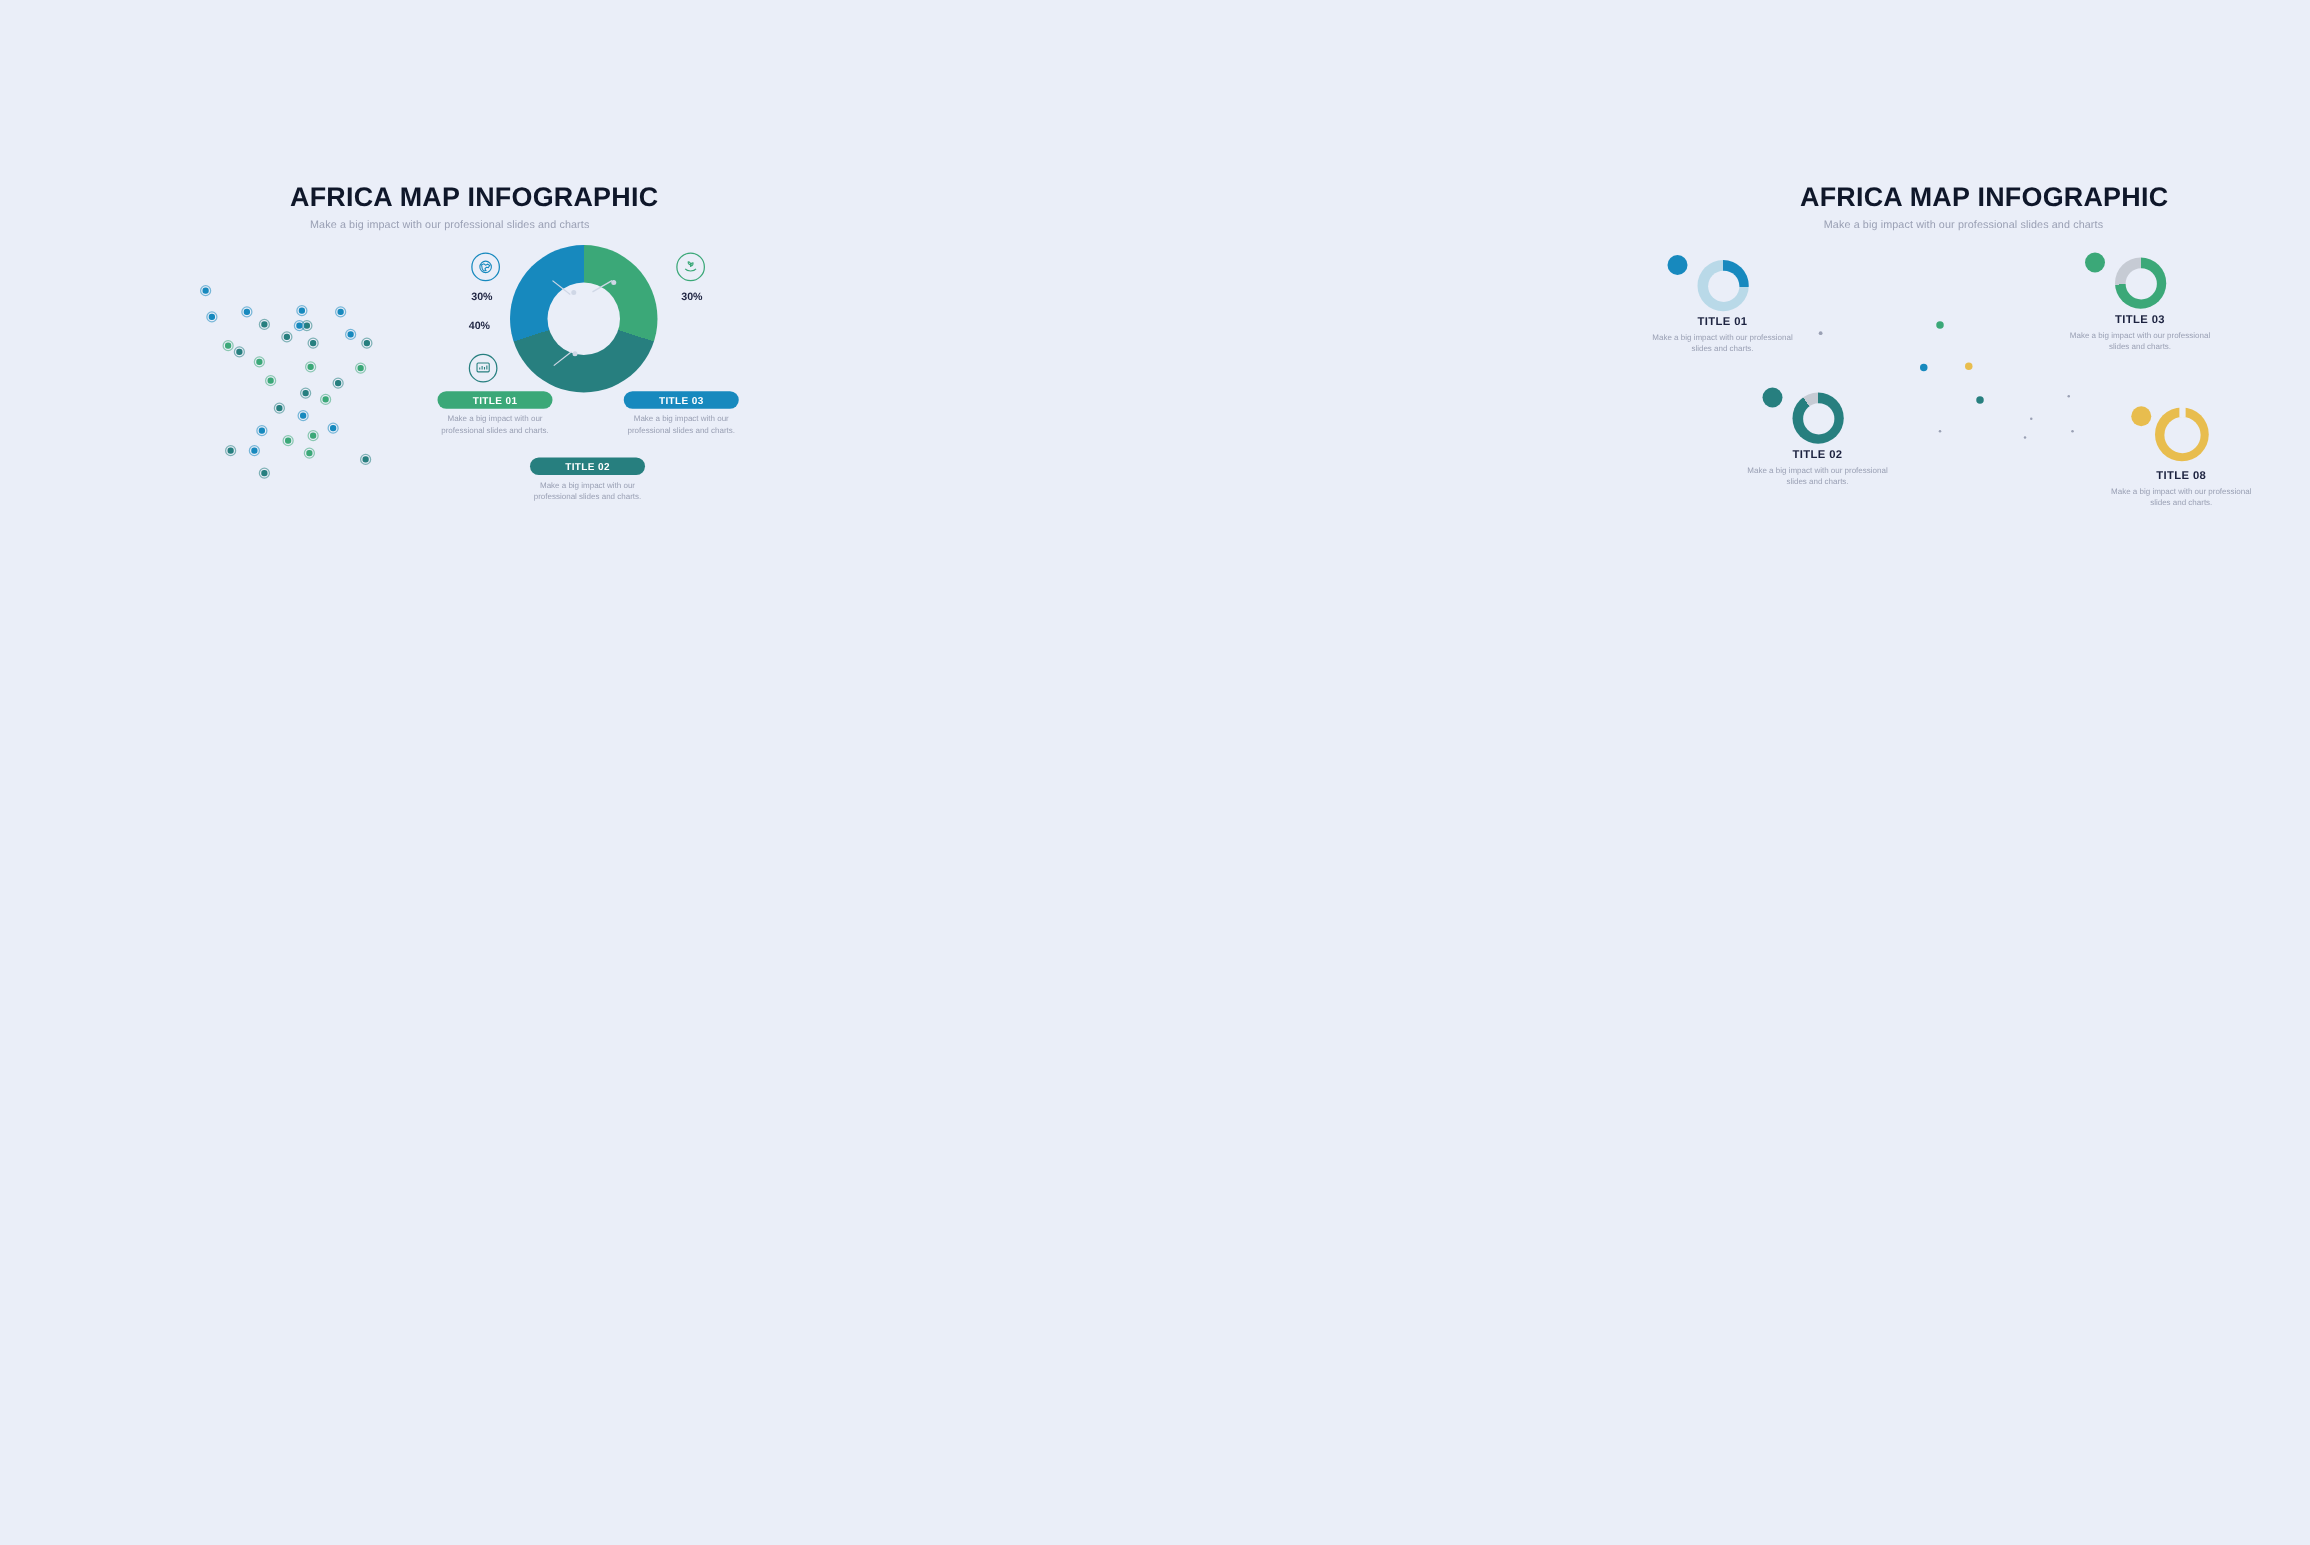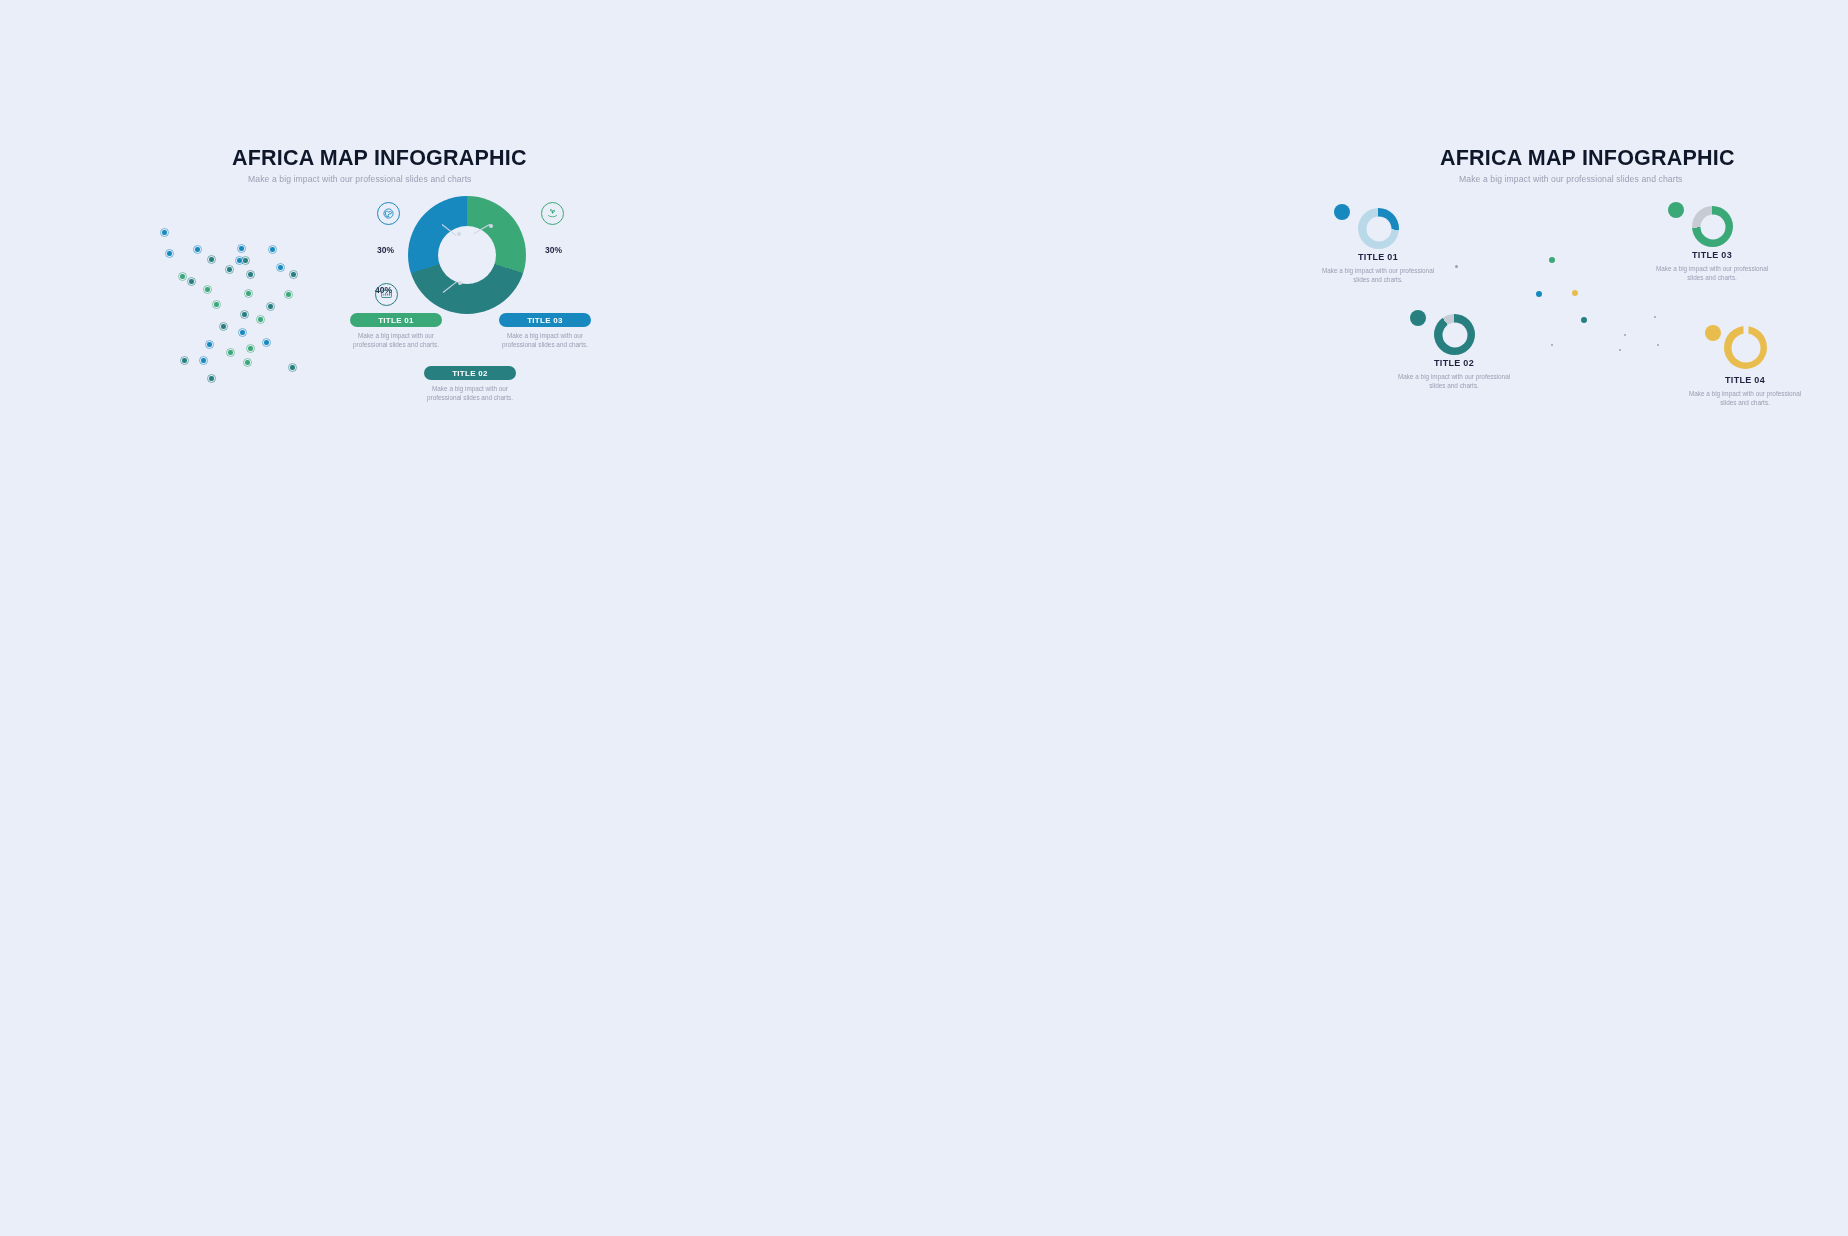--- a/index.html
+++ b/index.html
@@ -103,21 +103,20 @@
     display: flex;
     align-items: center;
     justify-content: center;
   }
   .pct-label {
     position: absolute;
     font-size: 8.5px;
     font-weight: bold;
     color: #1d2340;
     white-space: nowrap;
-    margin-top: 13px;
   }
 
   
   .pill {
     position: absolute;
     height: 14px;
     border-radius: 8px;
     display: flex;
     align-items: center;
     justify-content: center;
@@ -320,21 +319,21 @@
   <div class="donut-leader-dot" style="left:458px;top:281px;"></div>
 
   <div class="icon-badge" style="left:377px;top:202px;border-color:#1789be;">
     <svg width="13" height="13" viewBox="0 0 24 24" fill="none" stroke="#1789be" stroke-width="1.6">
       <circle cx="12" cy="12" r="8.5"></circle>
       <path d="M6 9 L9.5 7.5 L12 9.5 L15 8 L18 10 L16 13 L13 12.5 L11 15 L12.5 17.5 L9 18 L7 15 Z"></path>
     </svg>
   </div>
   <div class="pct-label" style="left:377px;top:232px;">30%</div>
 
-  <div class="pct-label" style="left:375px;top:272px;">40%</div>
+  <div class="pct-label" style="left:375px;top:255px;">40%</div>
   <div class="icon-badge" style="left:375px;top:283px;border-color:#277f7f;">
     <svg width="13" height="13" viewBox="0 0 24 24" fill="none" stroke="#277f7f" stroke-width="1.6">
       <rect x="3" y="4.5" width="18" height="13" rx="1.5"></rect>
       <path d="M7 14 L7 11"></path>
       <path d="M10.5 14 L10.5 9"></path>
       <path d="M14 14 L14 10.5"></path>
       <path d="M17.5 14 L17.5 8"></path>
     </svg>
   </div>
 
@@ -402,16 +401,16 @@
     <div class="ritem-title" style="left:1012px;top:250px;">TITLE 03</div>
     <div class="ritem-desc" style="left:1012px;top:264px;">Make a big impact with our professional slides and charts.</div>
   </div>
 
   <div class="ritem" style="left:0;top:0;">
     <div class="ritem-dot" style="left:1065px;top:325px;width:16px;height:16px;background:#e8bd4e;"></div>
     <div class="ritem-ring" style="left: 1084px; top: 326px; width: 43px; height: 43px; border-radius: 50%; background: conic-gradient(rgb(232, 189, 78) 0deg, rgb(232, 189, 78) 334.8deg, rgb(232, 189, 78) 334.8deg, rgb(232, 189, 78) 360deg);">
         <div style="position: absolute; left: 50%; top: 50%; transform: translate(-50%, -50%); width: 29px; height: 29px; border-radius: 50%; background: rgb(234, 238, 248);"></div>
         <div style="position: absolute; left: 50%; top: -1px; transform: translateX(-50%); width: 5px; height: 9px; background: rgb(234, 238, 248);"></div>
       </div>
-    <div class="ritem-title" style="left:1045px;top:375px;">TITLE 04</div>
+    <div class="ritem-title" style="left:1045px;top:375px;">TITLE 08</div>
     <div class="ritem-desc" style="left:1045px;top:389px;">Make a big impact with our professional slides and charts.</div>
   </div>
 </div>
 
 </body></html>

